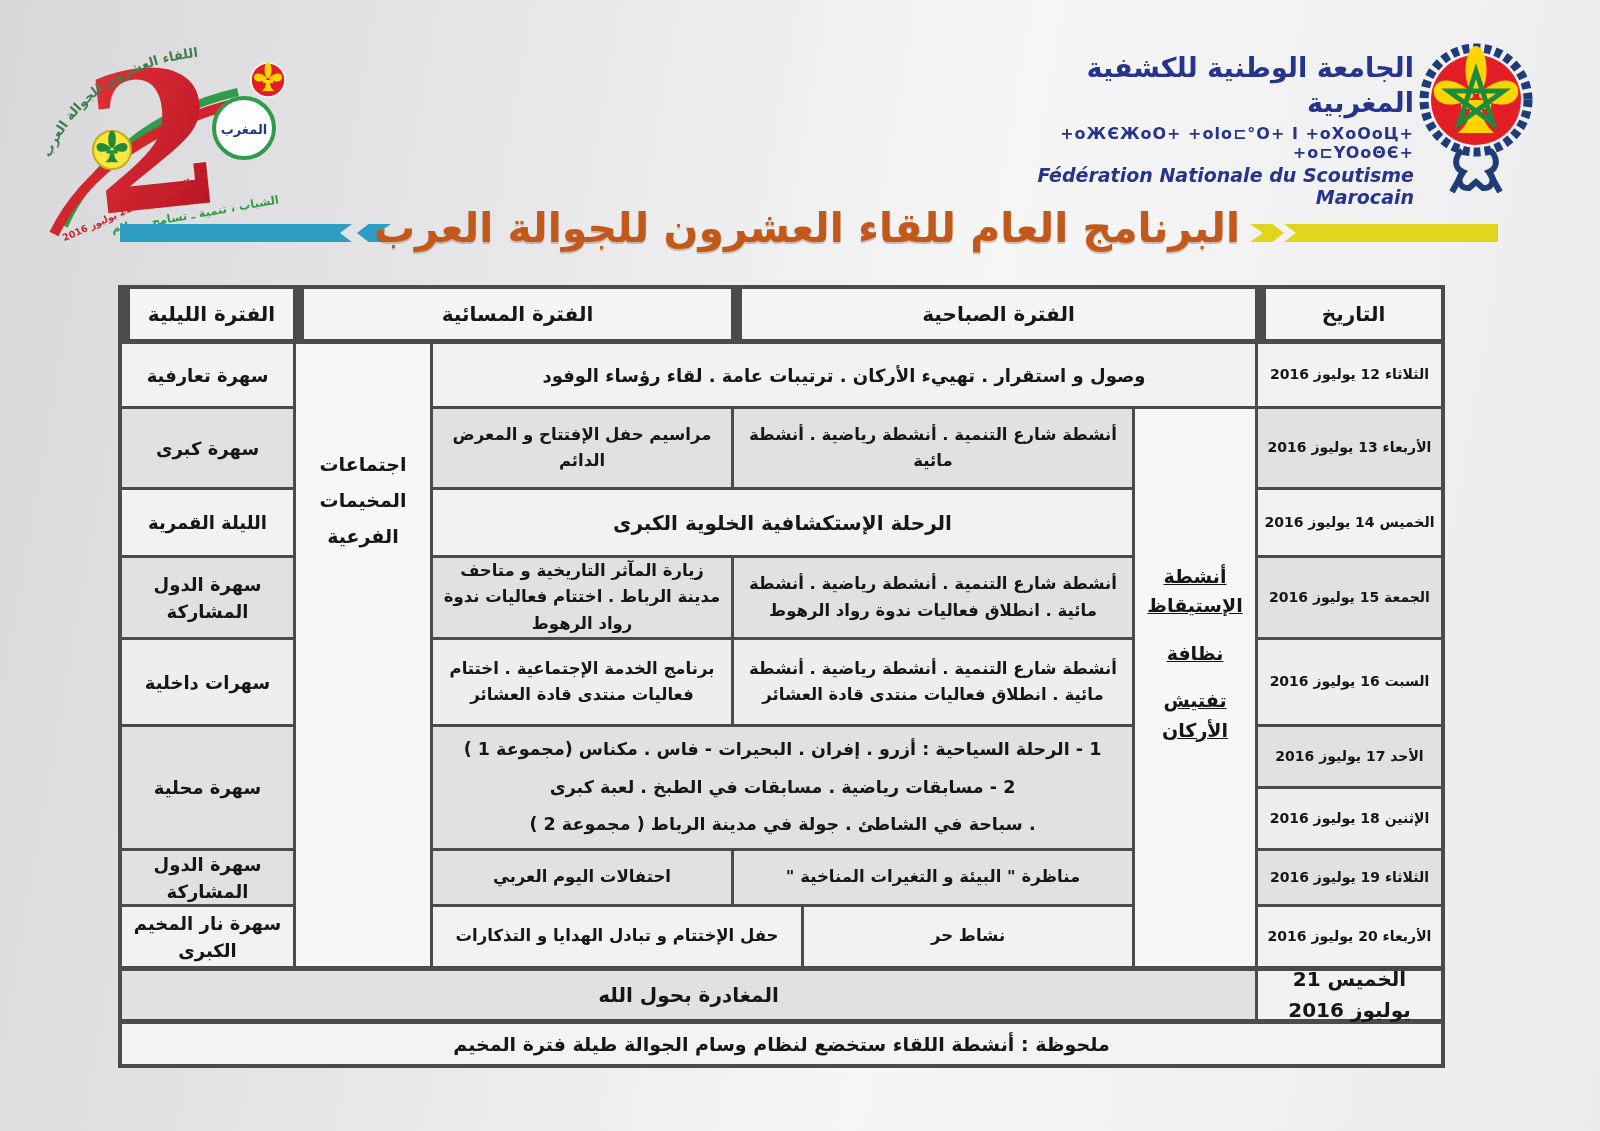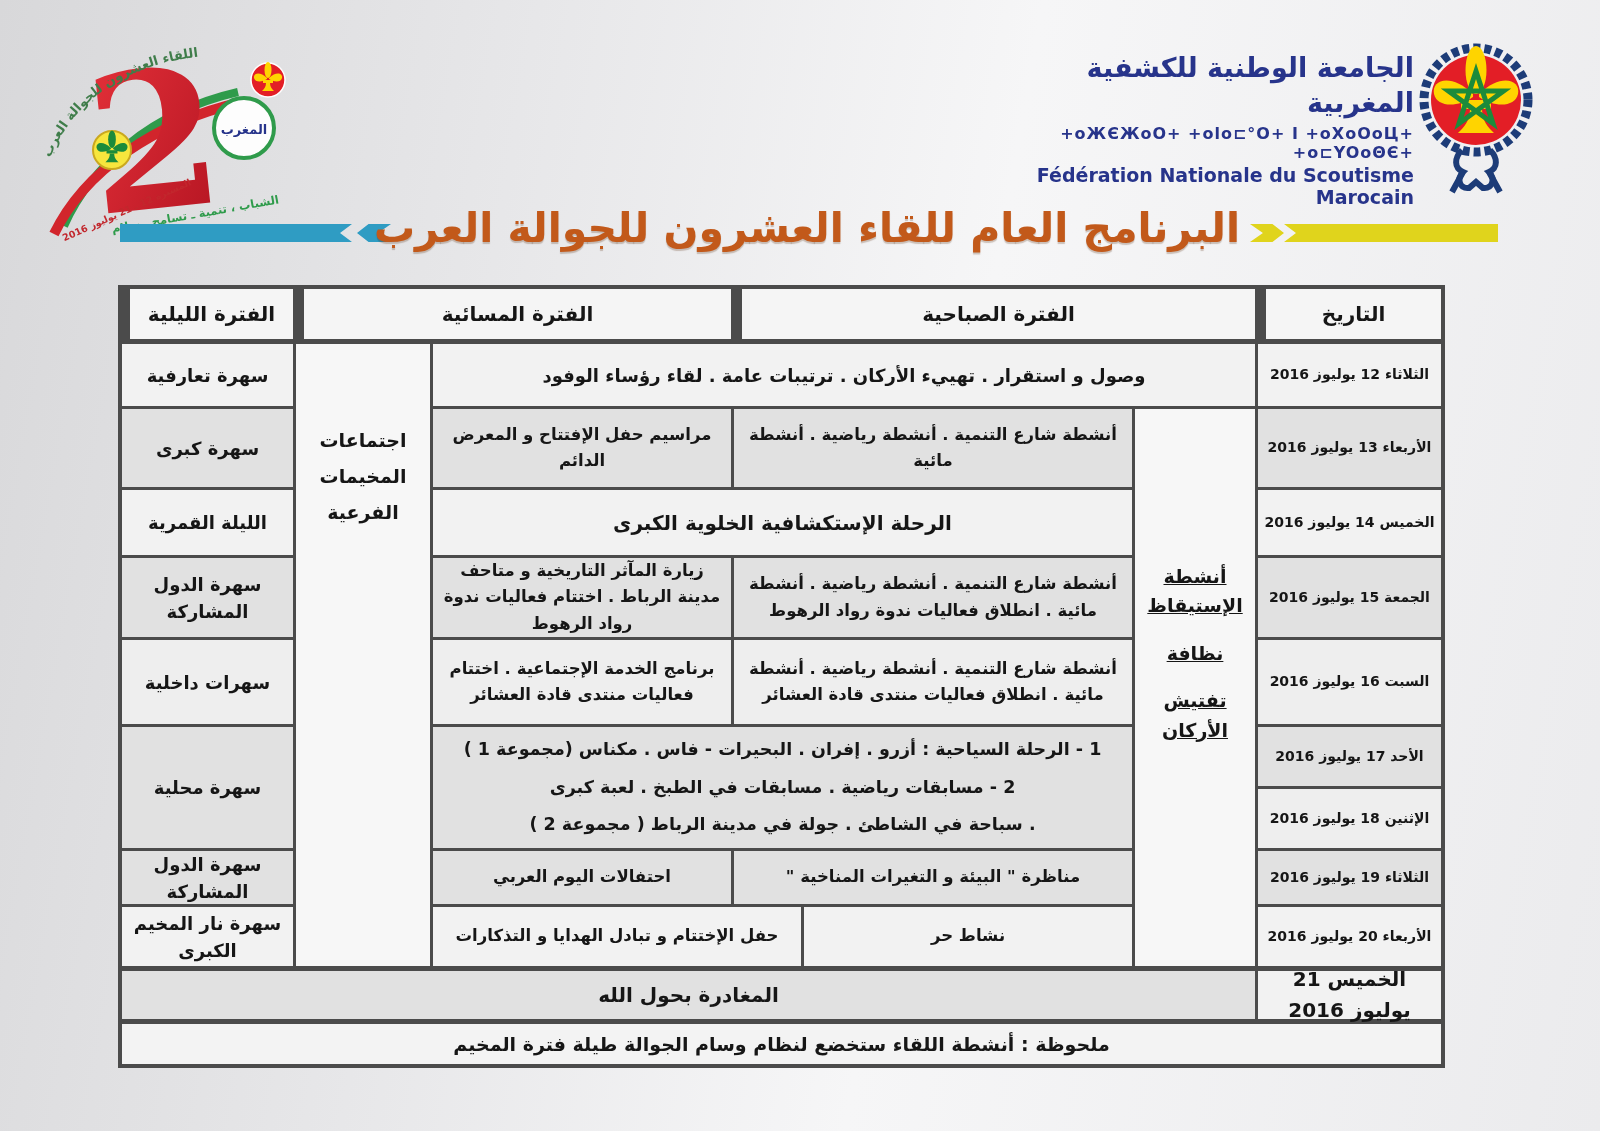--- a/index.html
+++ b/index.html
@@ -8,21 +8,21 @@
     font-family:"DejaVu Sans","Liberation Sans",sans-serif;
     background:linear-gradient(100deg,#d8d8da 0%,#e7e7e9 30%,#f6f6f7 58%,#ebebed 100%);
     position:relative;
   }
   .abs{position:absolute;}
 
   
   .org-block{top:50px;right:186px;width:420px;text-align:right;color:#27348b;direction:rtl;}
   .org-ar{font-size:27px;font-weight:bold;line-height:1.3;}
   .org-tif{font-size:16px;font-weight:bold;letter-spacing:1px;direction:ltr;margin-top:4px;}
-  .org-fr{font-size:19px;font-weight:bold;direction:ltr;margin-top:2px;}
+  .org-fr{font-size:19px;font-weight:bold;direction:ltr;margin-top:2px;font-style:italic;}
 
   
   .bar{height:18px;top:224px;}
   .bar-blue{left:120px;width:232px;background:#2f9cc3;
     clip-path:polygon(0 0,100% 0,calc(100% - 12px) 50%,100% 100%,0 100%);}
   .chev-blue{left:357px;width:34px;background:#2f9cc3;
     clip-path:polygon(100% 0,34% 0,0 50%,34% 100%,100% 100%,62% 50%);}
   .bar-yellow{left:1284px;width:214px;background:#e0d41c;
     clip-path:polygon(0 0,100% 0,100% 100%,0 100%,12px 50%);}
   .chev-yellow{left:1250px;width:34px;background:#e0d41c;
@@ -53,21 +53,21 @@
   .bg-strip{background:#f7f7f7;}
   .hdr{font-size:20px;background:#f5f5f5;border-bottom:2px solid #4b4b4b;margin-left:8px;}
   .date{font-size:14px;line-height:1.55;}
   .night{font-size:18px;line-height:1.5;}
   .content{font-size:16.5px;line-height:1.6;}
   .combined{font-size:20px;}
   .allday{font-size:18px;}
   .trip{font-size:17.5px;line-height:2.15;}
   .departure{font-size:20px;border-top:2px solid #4b4b4b;}
   .note{font-size:19px;background:#f3f3f3;border-top:2px solid #4b4b4b;}
-  .strip-camps{font-size:19px;justify-content:flex-start;padding-top:78px;line-height:1.9;}
+  .strip-camps{font-size:19px;justify-content:flex-start;padding-top:102px;line-height:1.9;}
   .strip-wake{font-size:19px;justify-content:center;padding-bottom:70px;line-height:1.55;}
   .strip-wake .grp{margin:9px 0;text-decoration:underline;}
 </style>
 </head>
 <body>
 
 <svg class="abs" style="left:36px;top:26px;" width="280" height="215" viewBox="0 0 280 215">
   <defs>
     <linearGradient id="grad2" x1="0" y1="0" x2="1" y2="1">
       <stop offset="0" stop-color="#e8333b"></stop>

